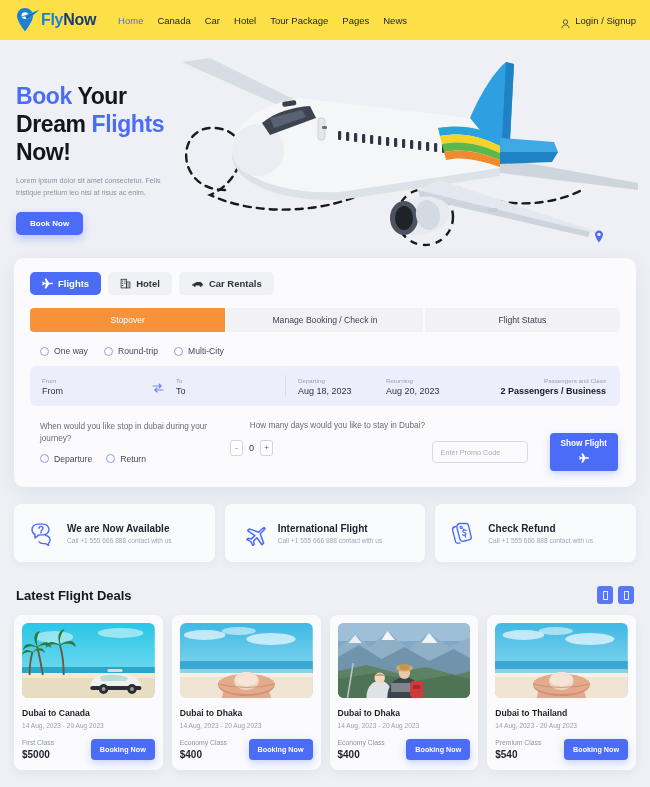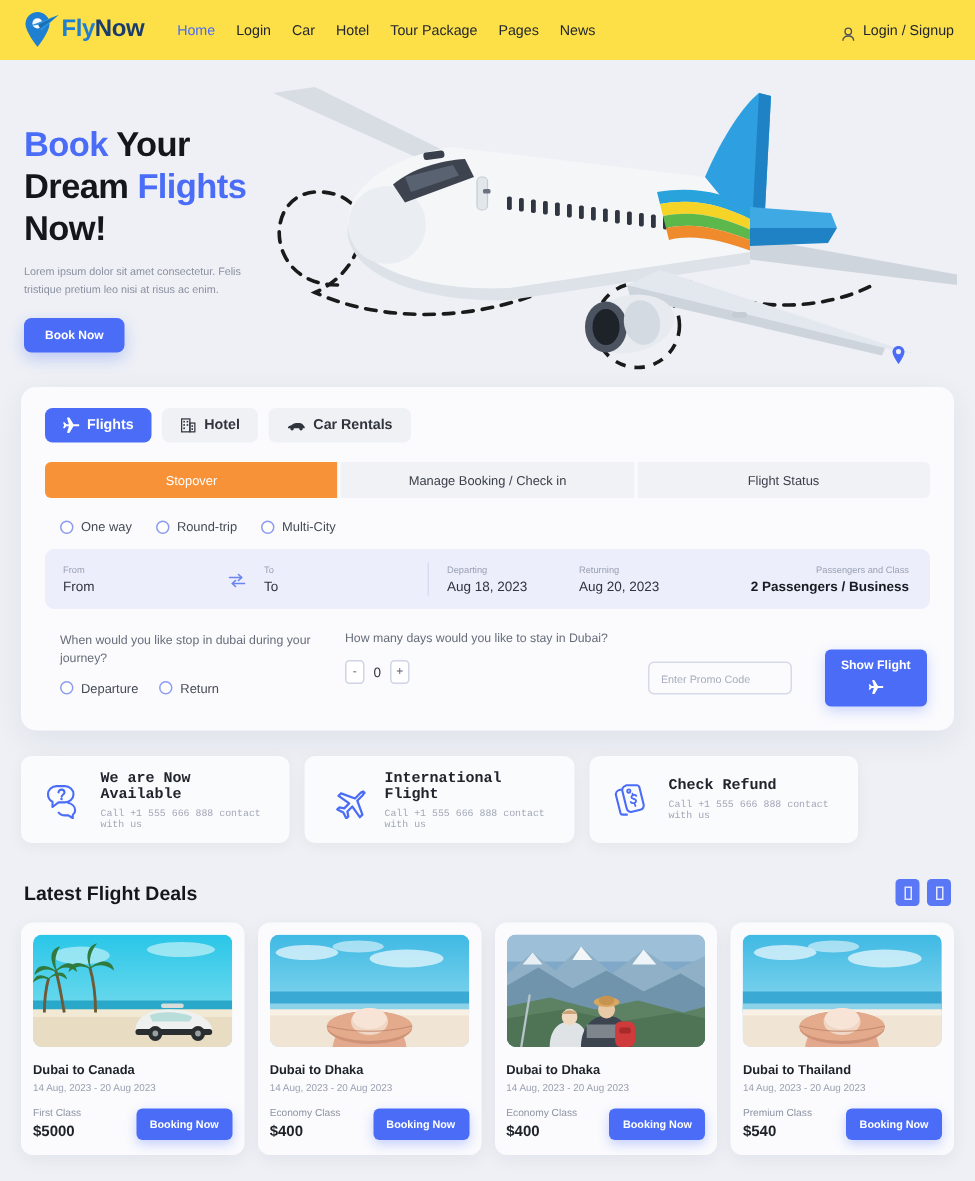--- a/index.html
+++ b/index.html
@@ -91,21 +91,21 @@
   .vdiv { width: 1px; background: #d8dcf2; margin: 9px 0; }
   .field.departing { width: 88px; }
   .field.returning { width: 88px; }
   .field.passengers { flex: 1; align-items: flex-end; padding-right: 14px; }
 
   .stop-row { display: flex; align-items: flex-start; margin-top: 15px; padding-left: 10px; }
   .stop-q { width: 190px; }
   .stop-q-text { font-size: 8.2px; color: #666c7a; line-height: 1.45; }
   .stop-radios { display: flex; gap: 14px; margin-top: 9px; }
   .days-block { width: 195px; }
-  .days-q { font-size: 8.2px; color: #666c7a; }
+  .days-q { font-size: 8.2px; color: #666c7a; text-align: right; }
   .stepper { display: flex; align-items: center; gap: 6px; margin-top: 10px; }
   .step-btn {
     width: 13px; height: 16px; border: 1px solid #cfd4e6;
     background: #fff; border-radius: 3px; color: #5a6070;
     font-size: 8px; line-height: 14px; text-align: center; cursor: pointer; padding: 0;
   }
   .step-val { font-size: 9px; color: #30343d; }
   .promo-wrap { margin-left: auto; display: flex; align-items: center; gap: 22px; padding-top: 12px; padding-right: 2px; }
   .promo-input {
     width: 96px; height: 22px; border: 1px solid #d5d9e8;
@@ -117,21 +117,21 @@
   .show-btn {
     display: flex; align-items: center; gap: 5px;
     background: #4a6cf7; color: #fff; border: none;
     font-size: 8.2px; font-weight: 700;
     padding: 6px 11px; border-radius: 4px; cursor: pointer;
     box-shadow: 0 3px 9px rgba(74,108,247,0.28);
     flex-direction: column;
   }
 
   
-  .features { position: absolute; left: 14px; top: 504px; width: 558px; display: flex; gap: 10px; font-family: Liberation Mono, monospace; }
+  .features { position: absolute; left: 14px; top: 504px; width: 622px; display: flex; gap: 10px; }
   .feature {
     flex: 1; background: #fafbfd; border-radius: 7px;
     height: 58px; display: flex; align-items: center; gap: 11px;
     padding: 0 16px;
     box-shadow: 0 2px 10px rgba(30,40,80,0.05);
   }
   .feature-icon { width: 26px; height: 26px; flex: 0 0 26px; color: #4a6cf7; }
   .feature-title { font-size: 10px; font-weight: 600; color: #20242c; }
   .feature-sub { font-size: 6.6px; color: #a2a8b8; margin-top: 3px; }
 
@@ -179,21 +179,21 @@
           <circle cx="11" cy="9.6" r="3.4" fill="#fbfbfd"></circle>
           <path d="M5 11.5 L25 4 L13.5 14.5 L11.5 10.5 Z" fill="#2e93dd"></path>
           <path d="M25 4 L11.5 10.5 L13 13 Z" fill="#1b6fb5"></path>
         </svg>
       </span>
       <span class="logo-text"><span class="fly">Fly</span><span>Now</span></span>
     </div>
 
     <nav class="nav">
       <span class="nav-item active">Home</span>
-      <span class="nav-item">Login</span>
+      <span class="nav-item">Canada</span>
       <span class="nav-item">Car</span>
       <span class="nav-item">Hotel</span>
       <span class="nav-item">Tour Package</span>
       <span class="nav-item">Pages</span>
       <span class="nav-item">News</span>
     </nav>
 
     <div class="header-right">
       <span class="user-icon">
         <svg viewBox="0 0 10 11" width="9" height="10">

